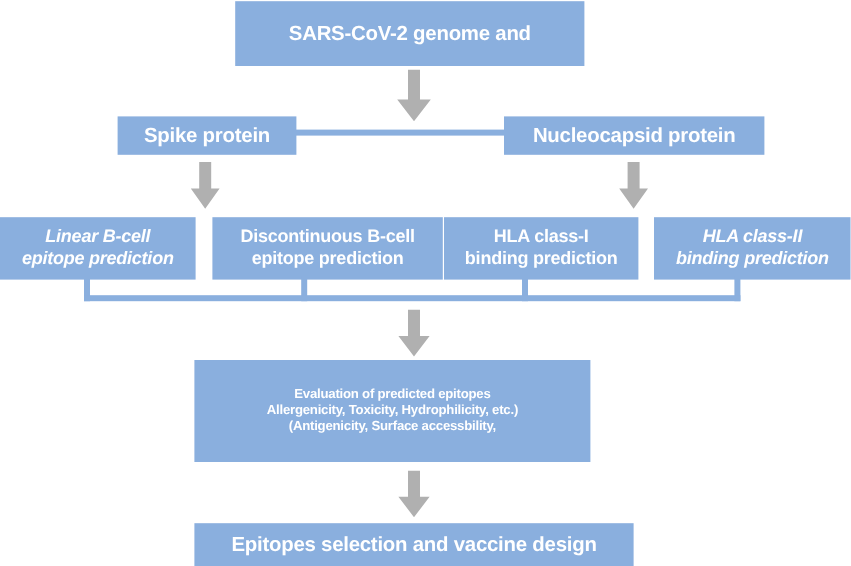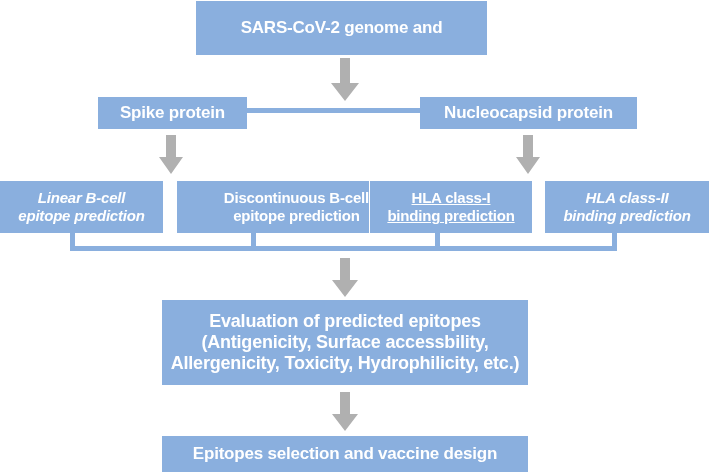--- a/index.html
+++ b/index.html
@@ -86,28 +86,28 @@
     </svg>
   </div>
 
   <div class="node" style="left:0px; top:181px; width:163px; height:52px; font-size:15px;font-style:italic;">
     <div>
       <span>Linear B-cell</span>
       <span>epitope prediction</span>
     </div>
   </div>
 
-  <div class="node" style="left:177px; top:181px; width:192px; height:52px; font-size:15px;justify-content:flex-end;">
+  <div class="node" style="left:177px; top:181px; width:192px; height:52px; font-size:15px;">
     <div>
       <span>Discontinuous B-cell</span>
       <span>epitope prediction</span>
     </div>
   </div>
 
-  <div class="node" style="left:370px; top:181px; width:162px; height:52px; font-size:15px;text-decoration:underline;">
+  <div class="node" style="left:370px; top:181px; width:162px; height:52px; font-size:15px;">
     <div>
       <span>HLA class-I</span>
       <span>binding prediction</span>
     </div>
   </div>
 
   <div class="node" style="left:545px; top:181px; width:164px; height:52px; font-size:15px;font-style:italic;">
     <div>
       <span>HLA class-II</span>
       <span>binding prediction</span>
@@ -125,25 +125,25 @@
       </g>
     </svg>
   </div>
 
   <div class="arrow" style="left:331px; top:258px; width:28px; height:40px;">
     <svg width="28" height="40" viewBox="0 0 28 40" aria-hidden="true">
       <polygon points="9,0 19,0 19,22 27,22 14,39 1,22 9,22" fill="#B0B0B0"></polygon>
     </svg>
   </div>
 
-  <div class="node" style="left:162px; top:300px; width:366px; height:85px; font-size:18px;">
+  <div class="node" style="left:162px; top:300px; width:330px; height:85px; font-size:11px;">
     <div>
       <span>Evaluation of predicted epitopes</span>
+      <span>Allergenicity, Toxicity, Hydrophilicity, etc.)</span>
       <span>(Antigenicity, Surface accessbility,</span>
-      <span>Allergenicity, Toxicity, Hydrophilicity, etc.)</span>
     </div>
   </div>
 
   <div class="arrow" style="left:331px; top:392px; width:28px; height:40px;">
     <svg width="28" height="40" viewBox="0 0 28 40" aria-hidden="true">
       <polygon points="9,0 19,0 19,22 27,22 14,39 1,22 9,22" fill="#B0B0B0"></polygon>
     </svg>
   </div>
 
   <div class="node" style="left:162px; top:436px; width:366px; height:36px; font-size:17px;">

